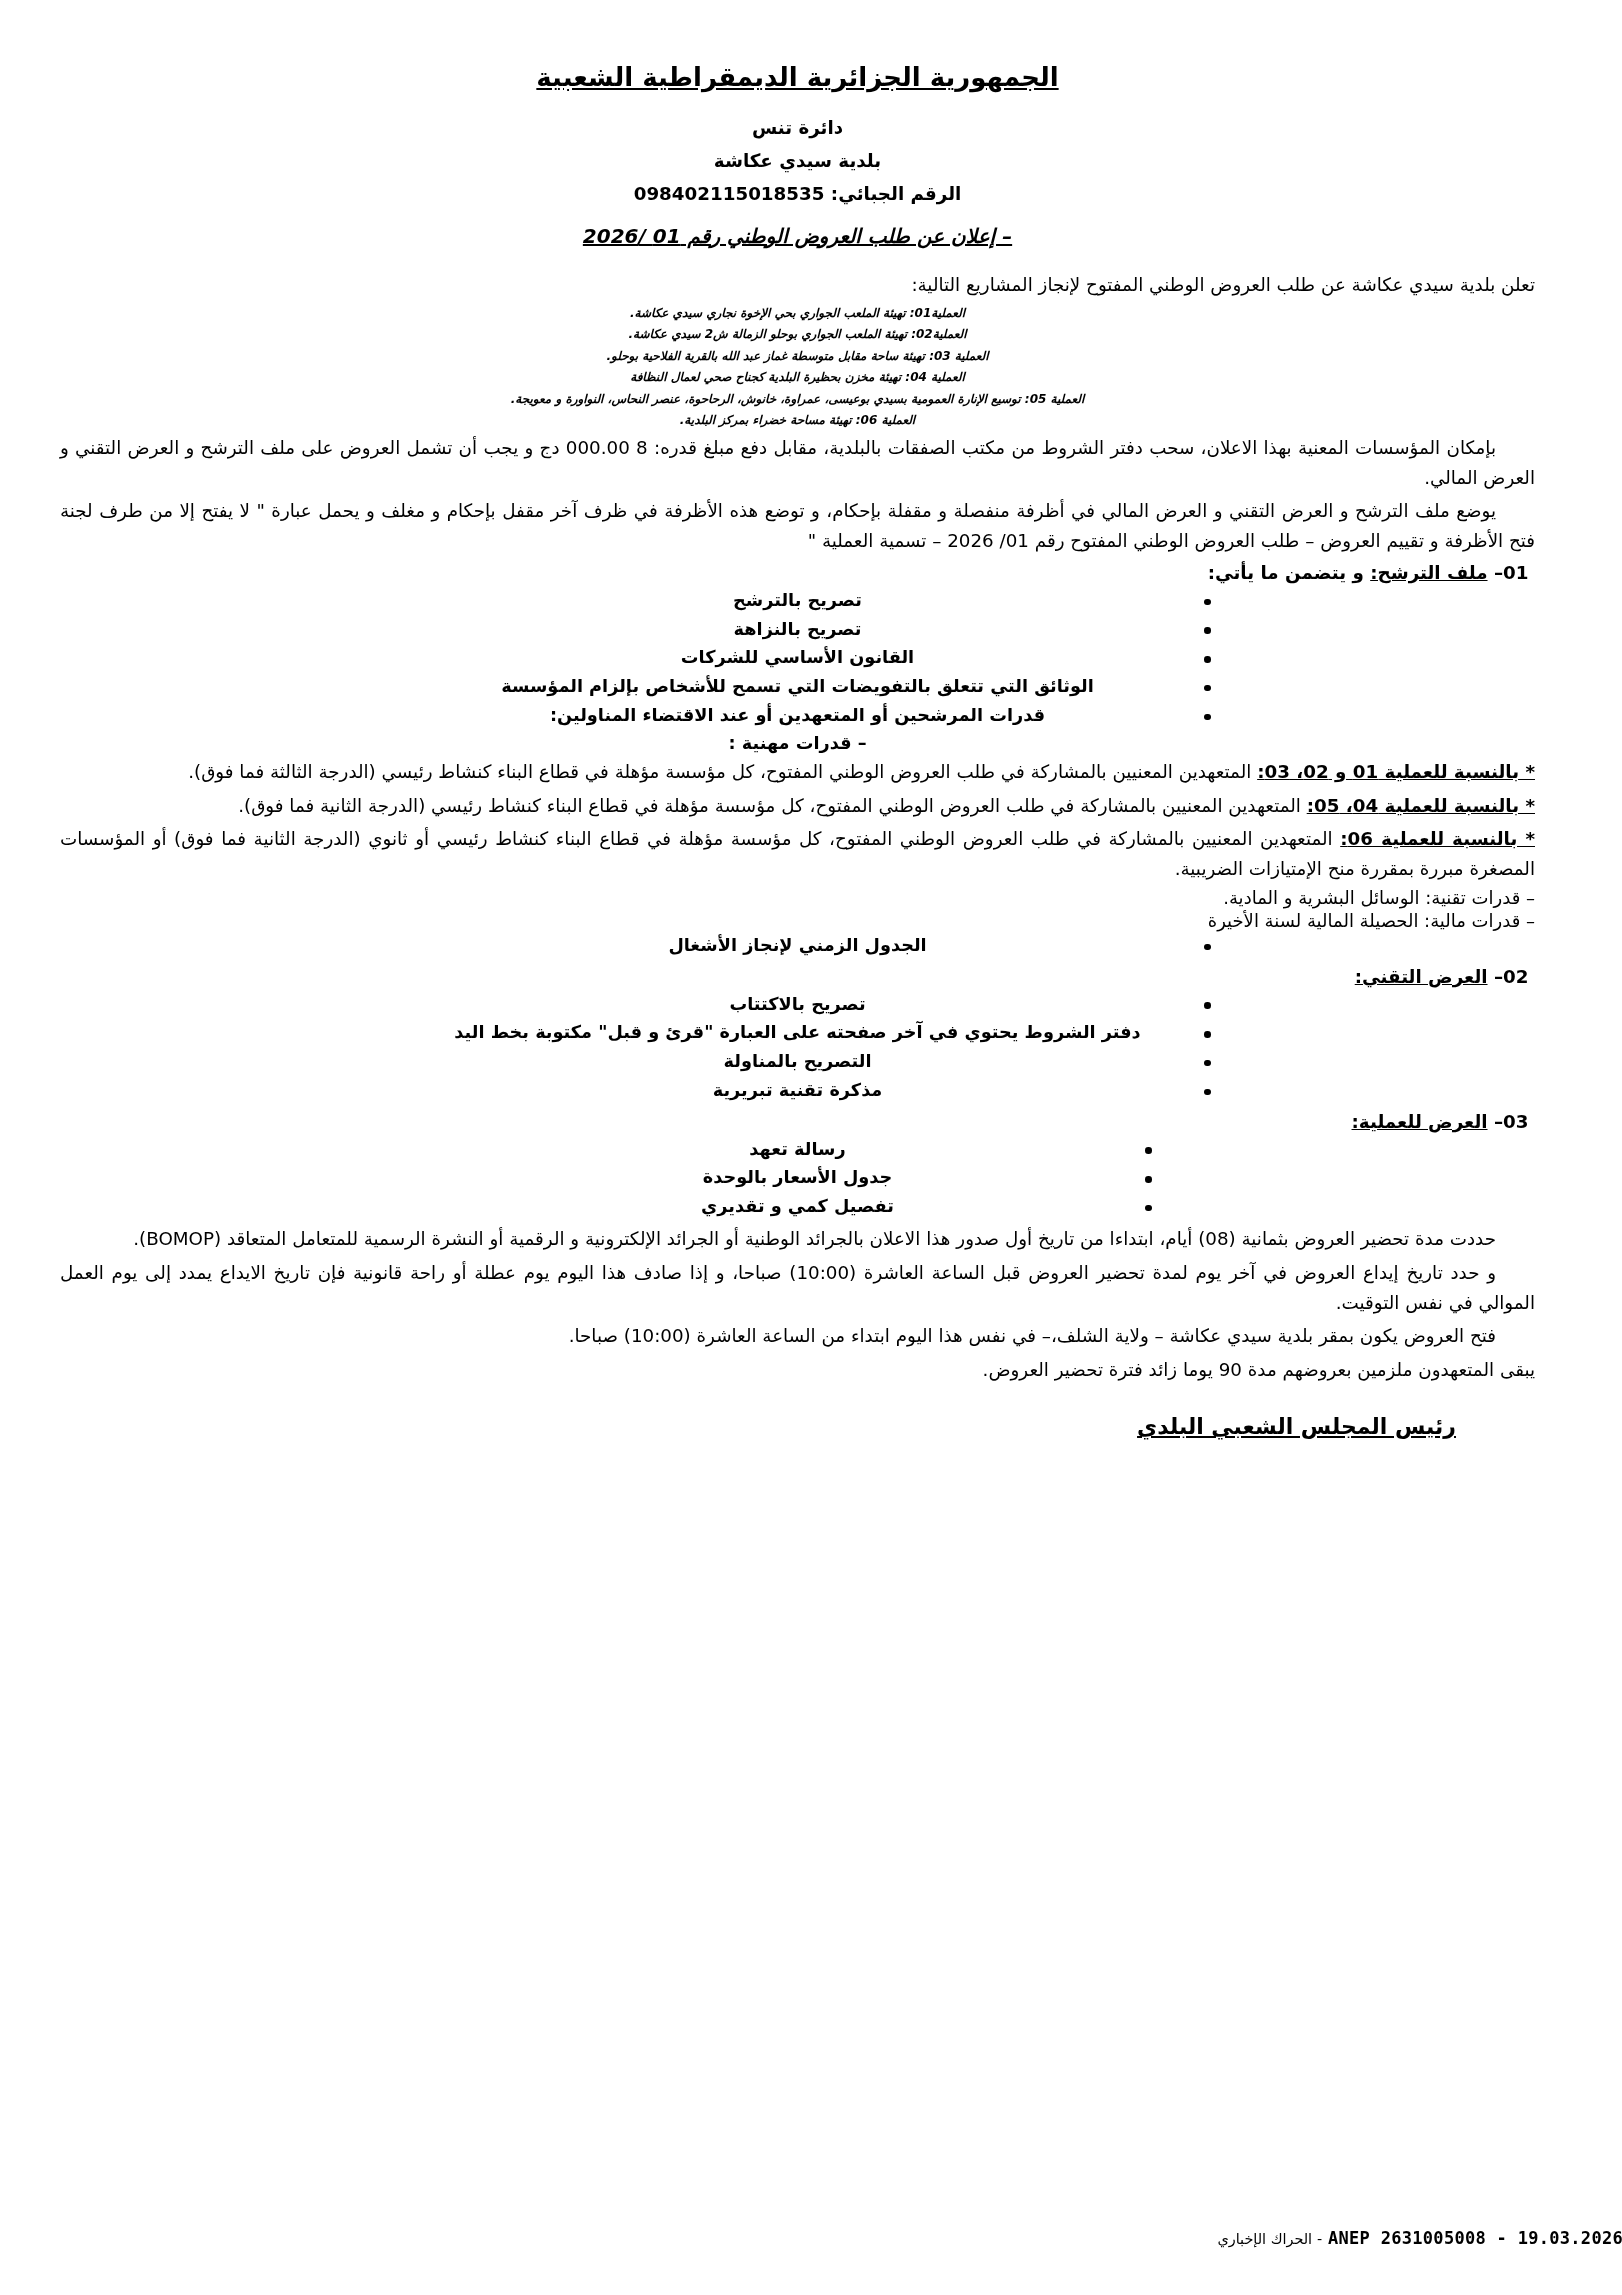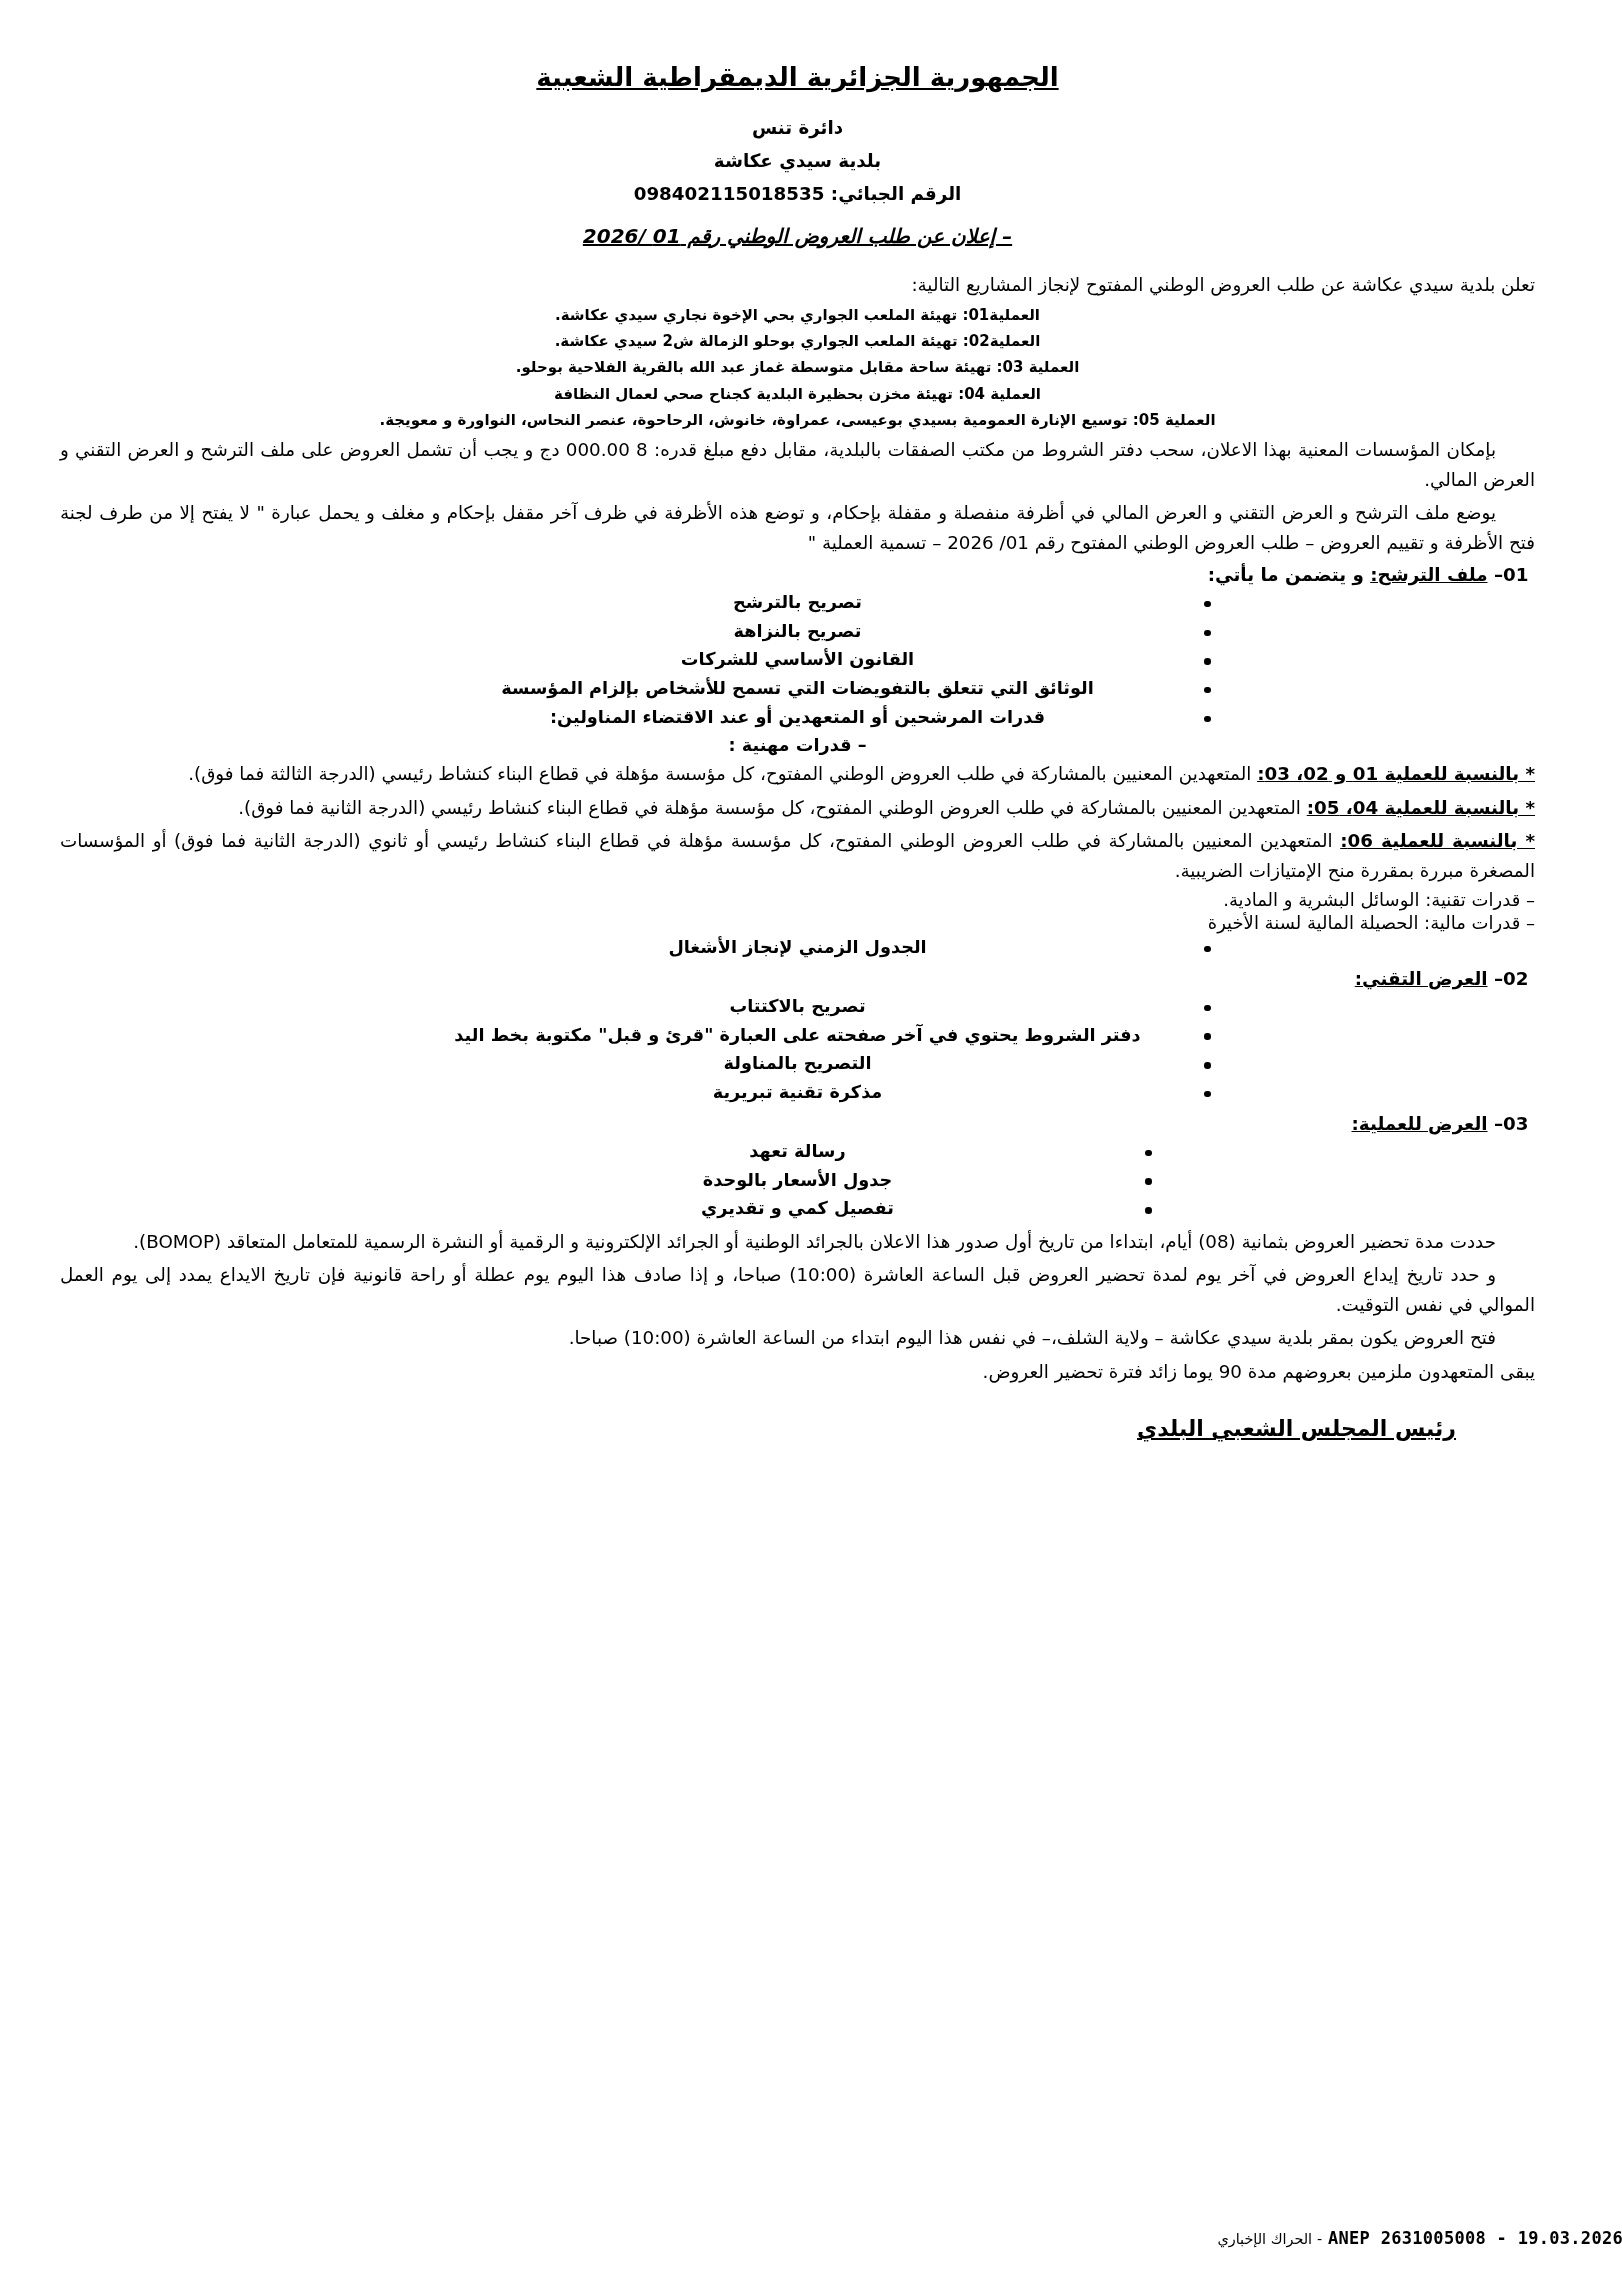--- a/index.html
+++ b/index.html
@@ -55,25 +55,26 @@
     font-size: 18.3px;
     line-height: 1.62;
     margin: 0 0 3.9px 0;
     text-align: justify;
     text-justify: inter-word;
   }
   p.indent {
     text-indent: 39px;
   }
   .op-line {
-    font-size: 15px;
+    font-size: 12px;
     font-weight: bold;
     line-height: 1.58;
     margin: 0 0 2.6px 0;
     text-align: center;
+    font-style: italic;
   }
   .section-head {
     font-size: 18.3px;
     font-weight: bold;
     margin: 6.5px 0 3.9px 0;
     text-align: right;
     padding-right: 6.5px;
   }
   .section-head .num { font-weight: bold; }
   .section-head .underline { text-decoration: underline; }
@@ -168,20 +169,21 @@
   <div class="ad-title">– إعلان عن طلب العروض الوطني رقم 01 /2026</div>
 
   <p class="body-text">تعلن بلدية سيدي عكاشة عن طلب العروض الوطني المفتوح لإنجاز المشاريع التالية:</p>
 
   <div>
     <div class="op-line">العملية01: تهيئة الملعب الجواري بحي الإخوة نجاري سيدي عكاشة.</div>
     <div class="op-line">العملية02: تهيئة الملعب الجواري بوحلو الزمالة ش2 سيدي عكاشة.</div>
     <div class="op-line">العملية 03: تهيئة ساحة مقابل متوسطة غماز عبد الله بالقرية الفلاحية بوحلو.</div>
     <div class="op-line">العملية 04: تهيئة مخزن بحظيرة البلدية كجناح صحي لعمال النظافة</div>
     <div class="op-line">العملية 05: توسيع الإنارة العمومية بسيدي بوعيسى، عمراوة، خانوش، الرحاحوة، عنصر النحاس، النواورة و معويجة.</div>
+    <div class="op-line">العملية 06: تهيئة مساحة خضراء بمركز البلدية.</div>
   </div>
 
   <p class="body-text indent">بإمكان المؤسسات المعنية بهذا الاعلان، سحب دفتر الشروط من مكتب الصفقات بالبلدية، مقابل دفع مبلغ قدره: 8 000.00 دج و يجب أن تشمل العروض على ملف الترشح و العرض التقني و العرض المالي.</p>
 
   <p class="body-text indent">يوضع ملف الترشح و العرض التقني و العرض المالي في أظرفة منفصلة و مقفلة بإحكام، و توضع هذه الأظرفة في ظرف آخر مقفل بإحكام و مغلف و يحمل عبارة " لا يفتح إلا من طرف لجنة فتح الأظرفة و تقييم العروض – طلب العروض  الوطني المفتوح رقم 01/  2026 – تسمية العملية "</p>
 
   <div class="section-head">
     <span class="num">01–</span>
     <span class="underline">ملف الترشح:</span>
     <span>و يتضمن ما يأتي:</span>

